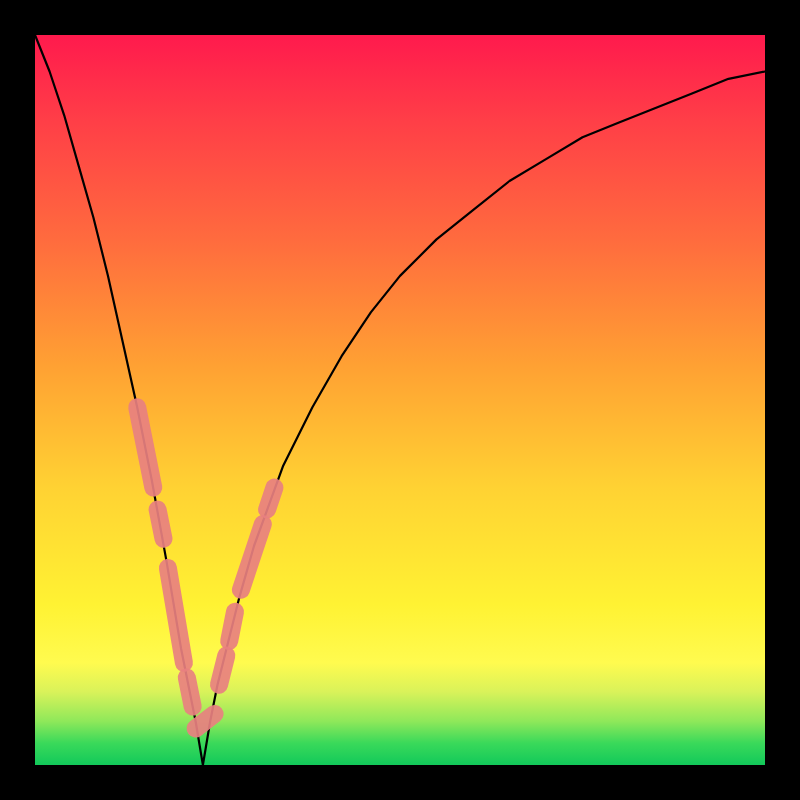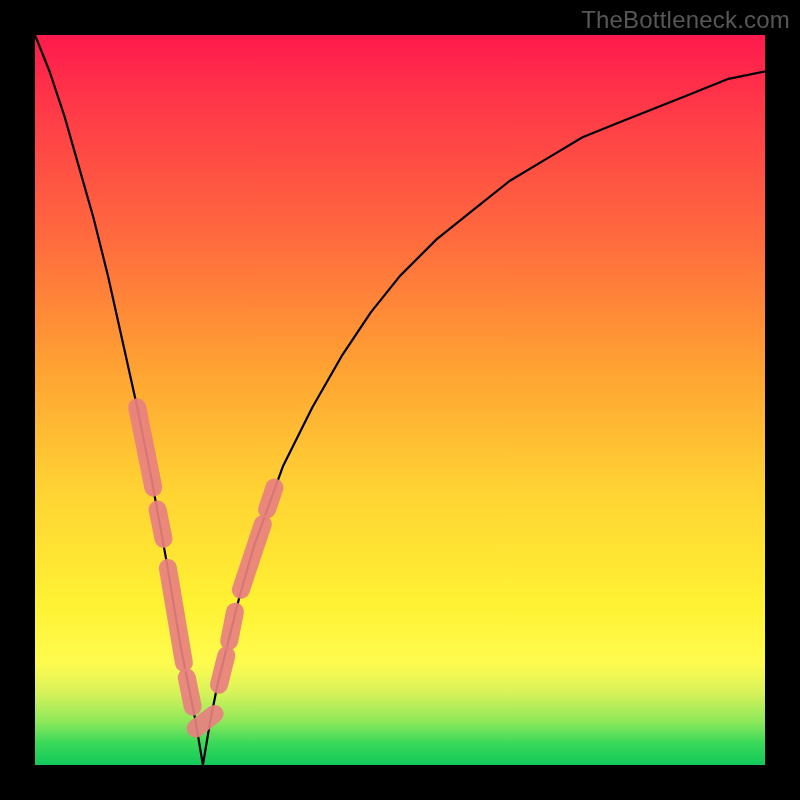--- a/index.html
+++ b/index.html
@@ -73,21 +73,20 @@
     stroke-width: 18;
     stroke-linecap: round;
     stroke-linejoin: round;
     opacity: 0.92;
   }
 </style>
 </head>
 <body>
 
 <div class="frame">
-  <div class="watermark">TheBottleneck.com</div>
 
   <div class="plot">
     <svg class="curve" viewBox="0 0 730 730" preserveAspectRatio="none">
 
       <path id="main-curve" class="curve-path" d="M0.0 0.0 L14.6 36.5 L29.2 80.3 L43.8 131.4 L58.4 182.5 L73.0 240.9 L87.6 306.6 L102.2 372.3 L116.8 445.3 L131.4 525.6 L146.0 613.2 L153.3 649.7 L160.6 686.2 L167.9 730.0 L175.2 686.2 L182.5 649.7 L189.8 620.5 L204.4 562.1 L219.0 511.0 L248.2 430.7 L277.4 372.3 L306.6 321.2 L335.8 277.4 L365.0 240.9 L401.5 204.4 L438.0 175.2 L474.5 146.0 L511.0 124.1 L547.5 102.2 L584.0 87.6 L620.5 73.0 L657.0 58.4 L693.5 43.8 L730.0 36.5"></path>
 
       <g id="overlay-group">
           <path d="M102.2 372.3 L118.3 452.6" class="overlay-band"></path>
           <path d="M122.6 474.5 L128.5 503.7" class="overlay-band"></path>
           <path d="M132.9 532.9 L148.9 627.8" class="overlay-band"></path>

